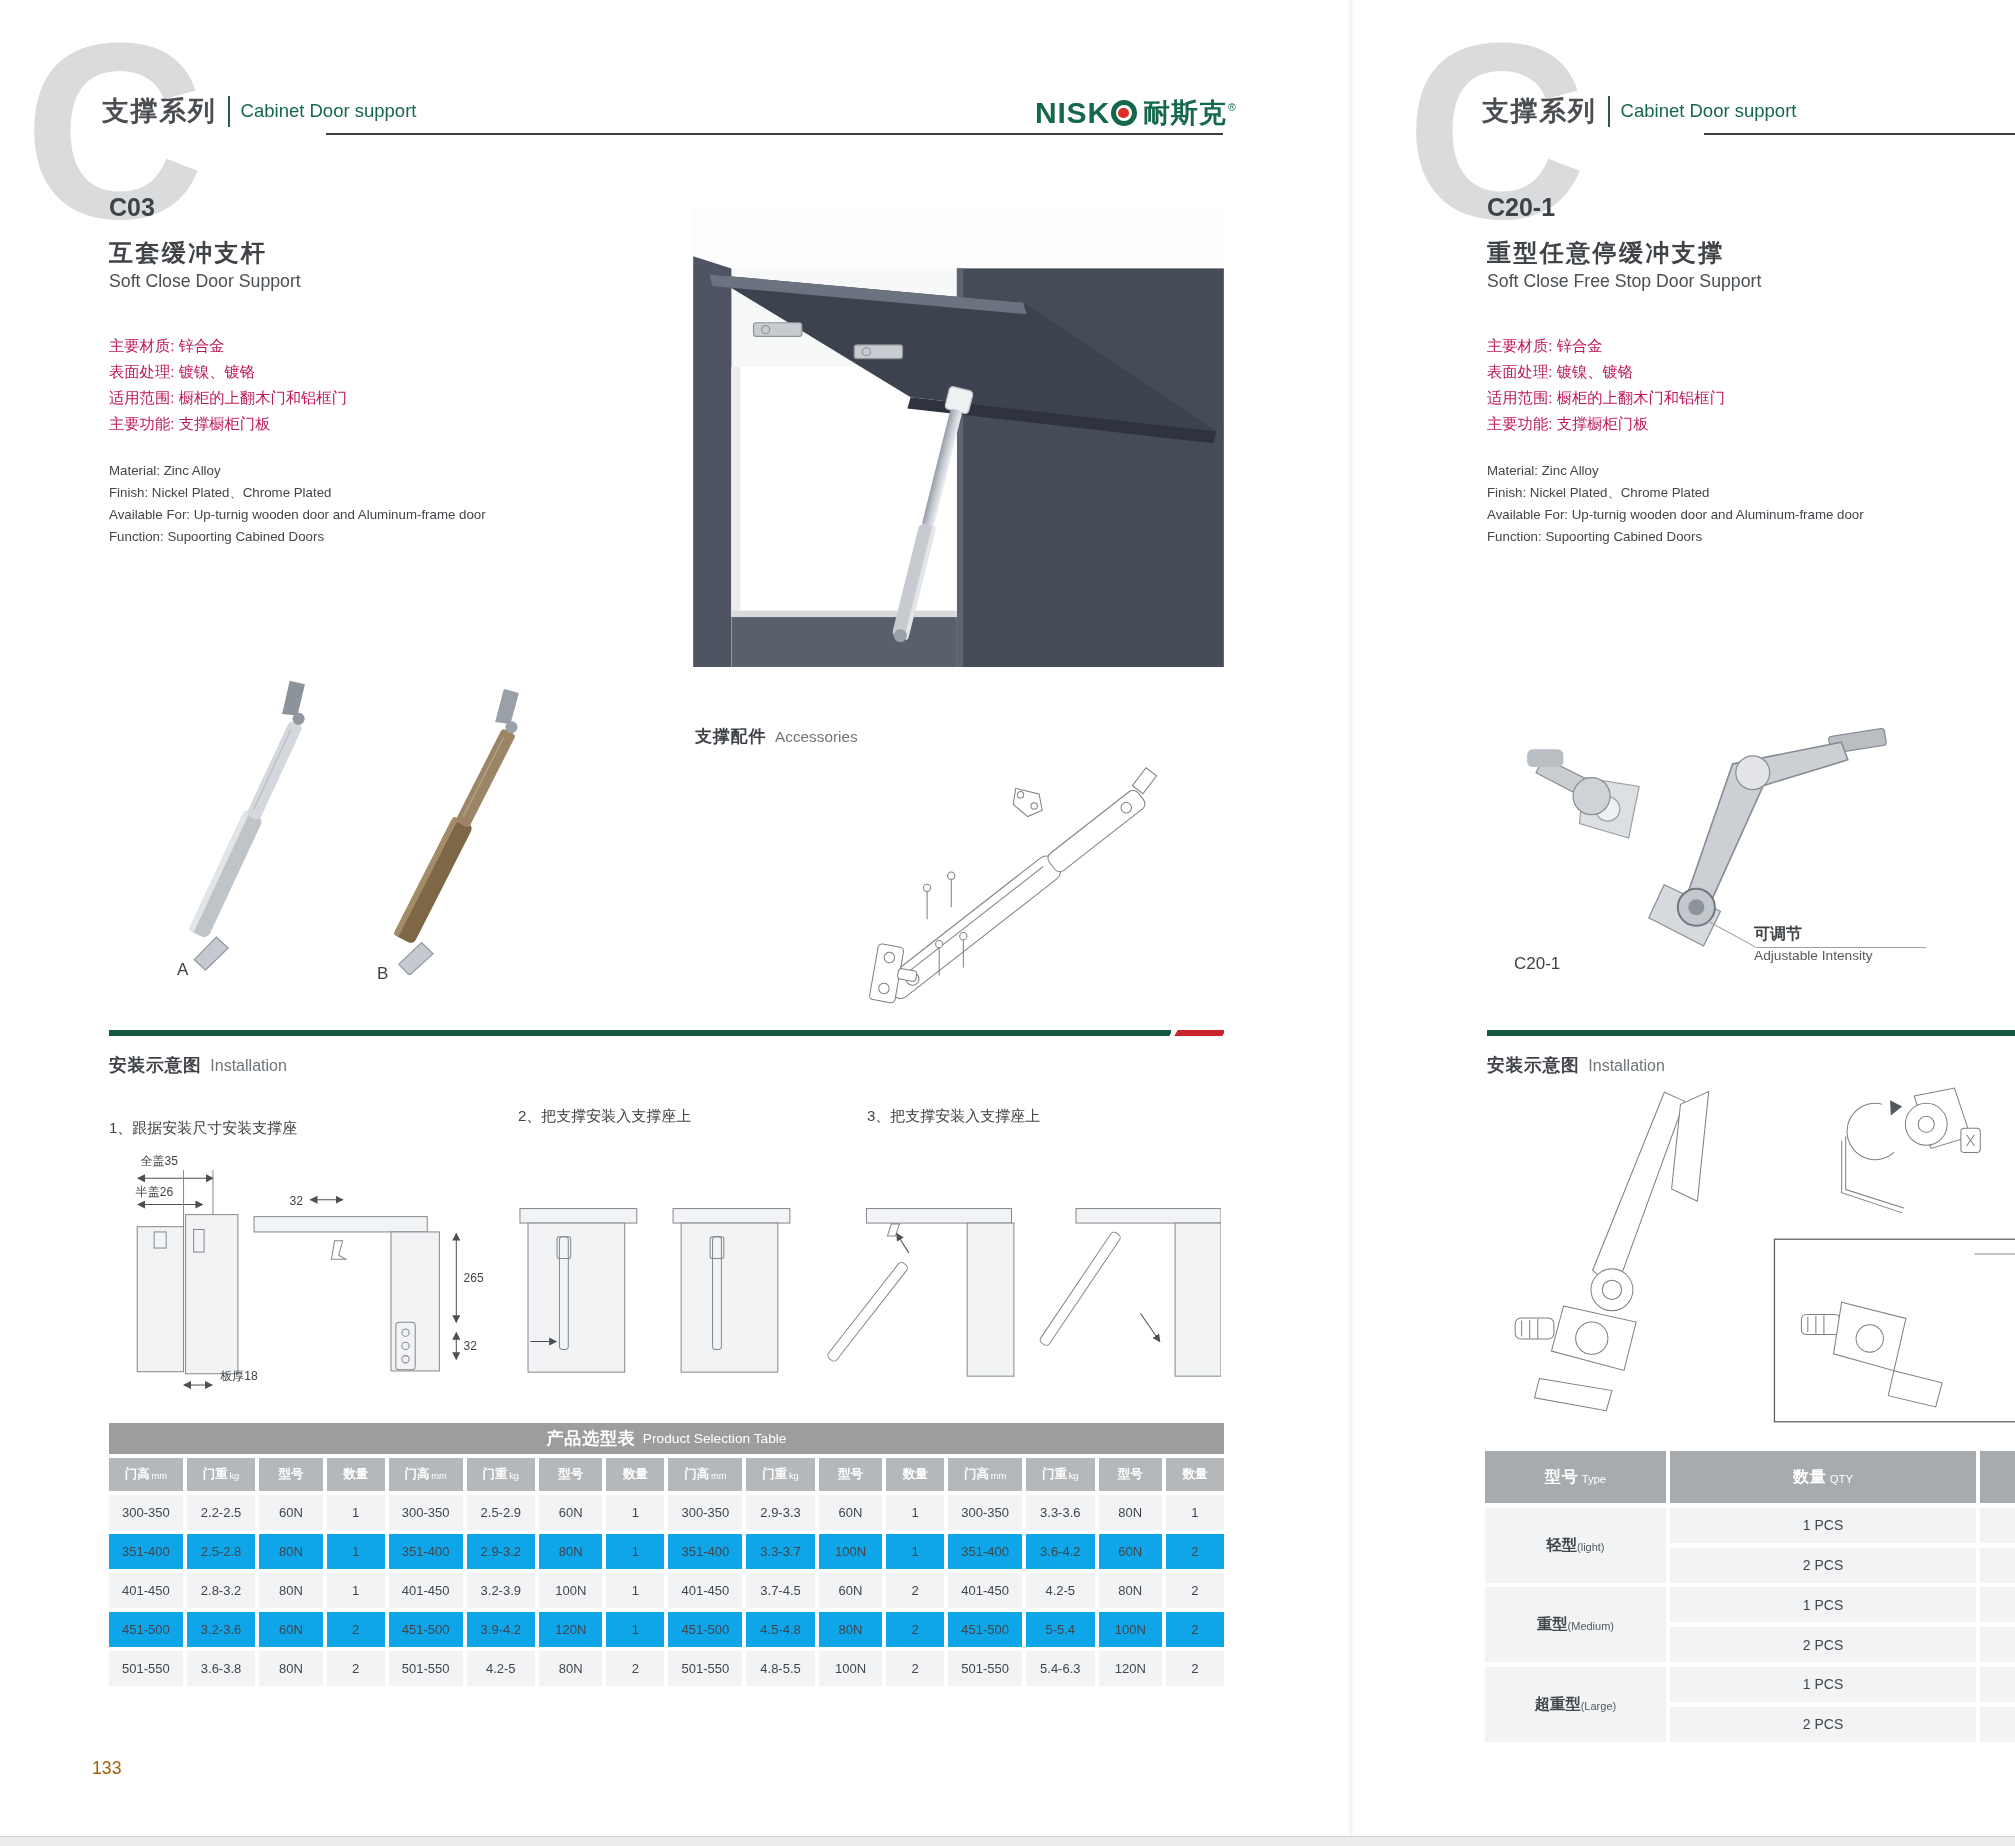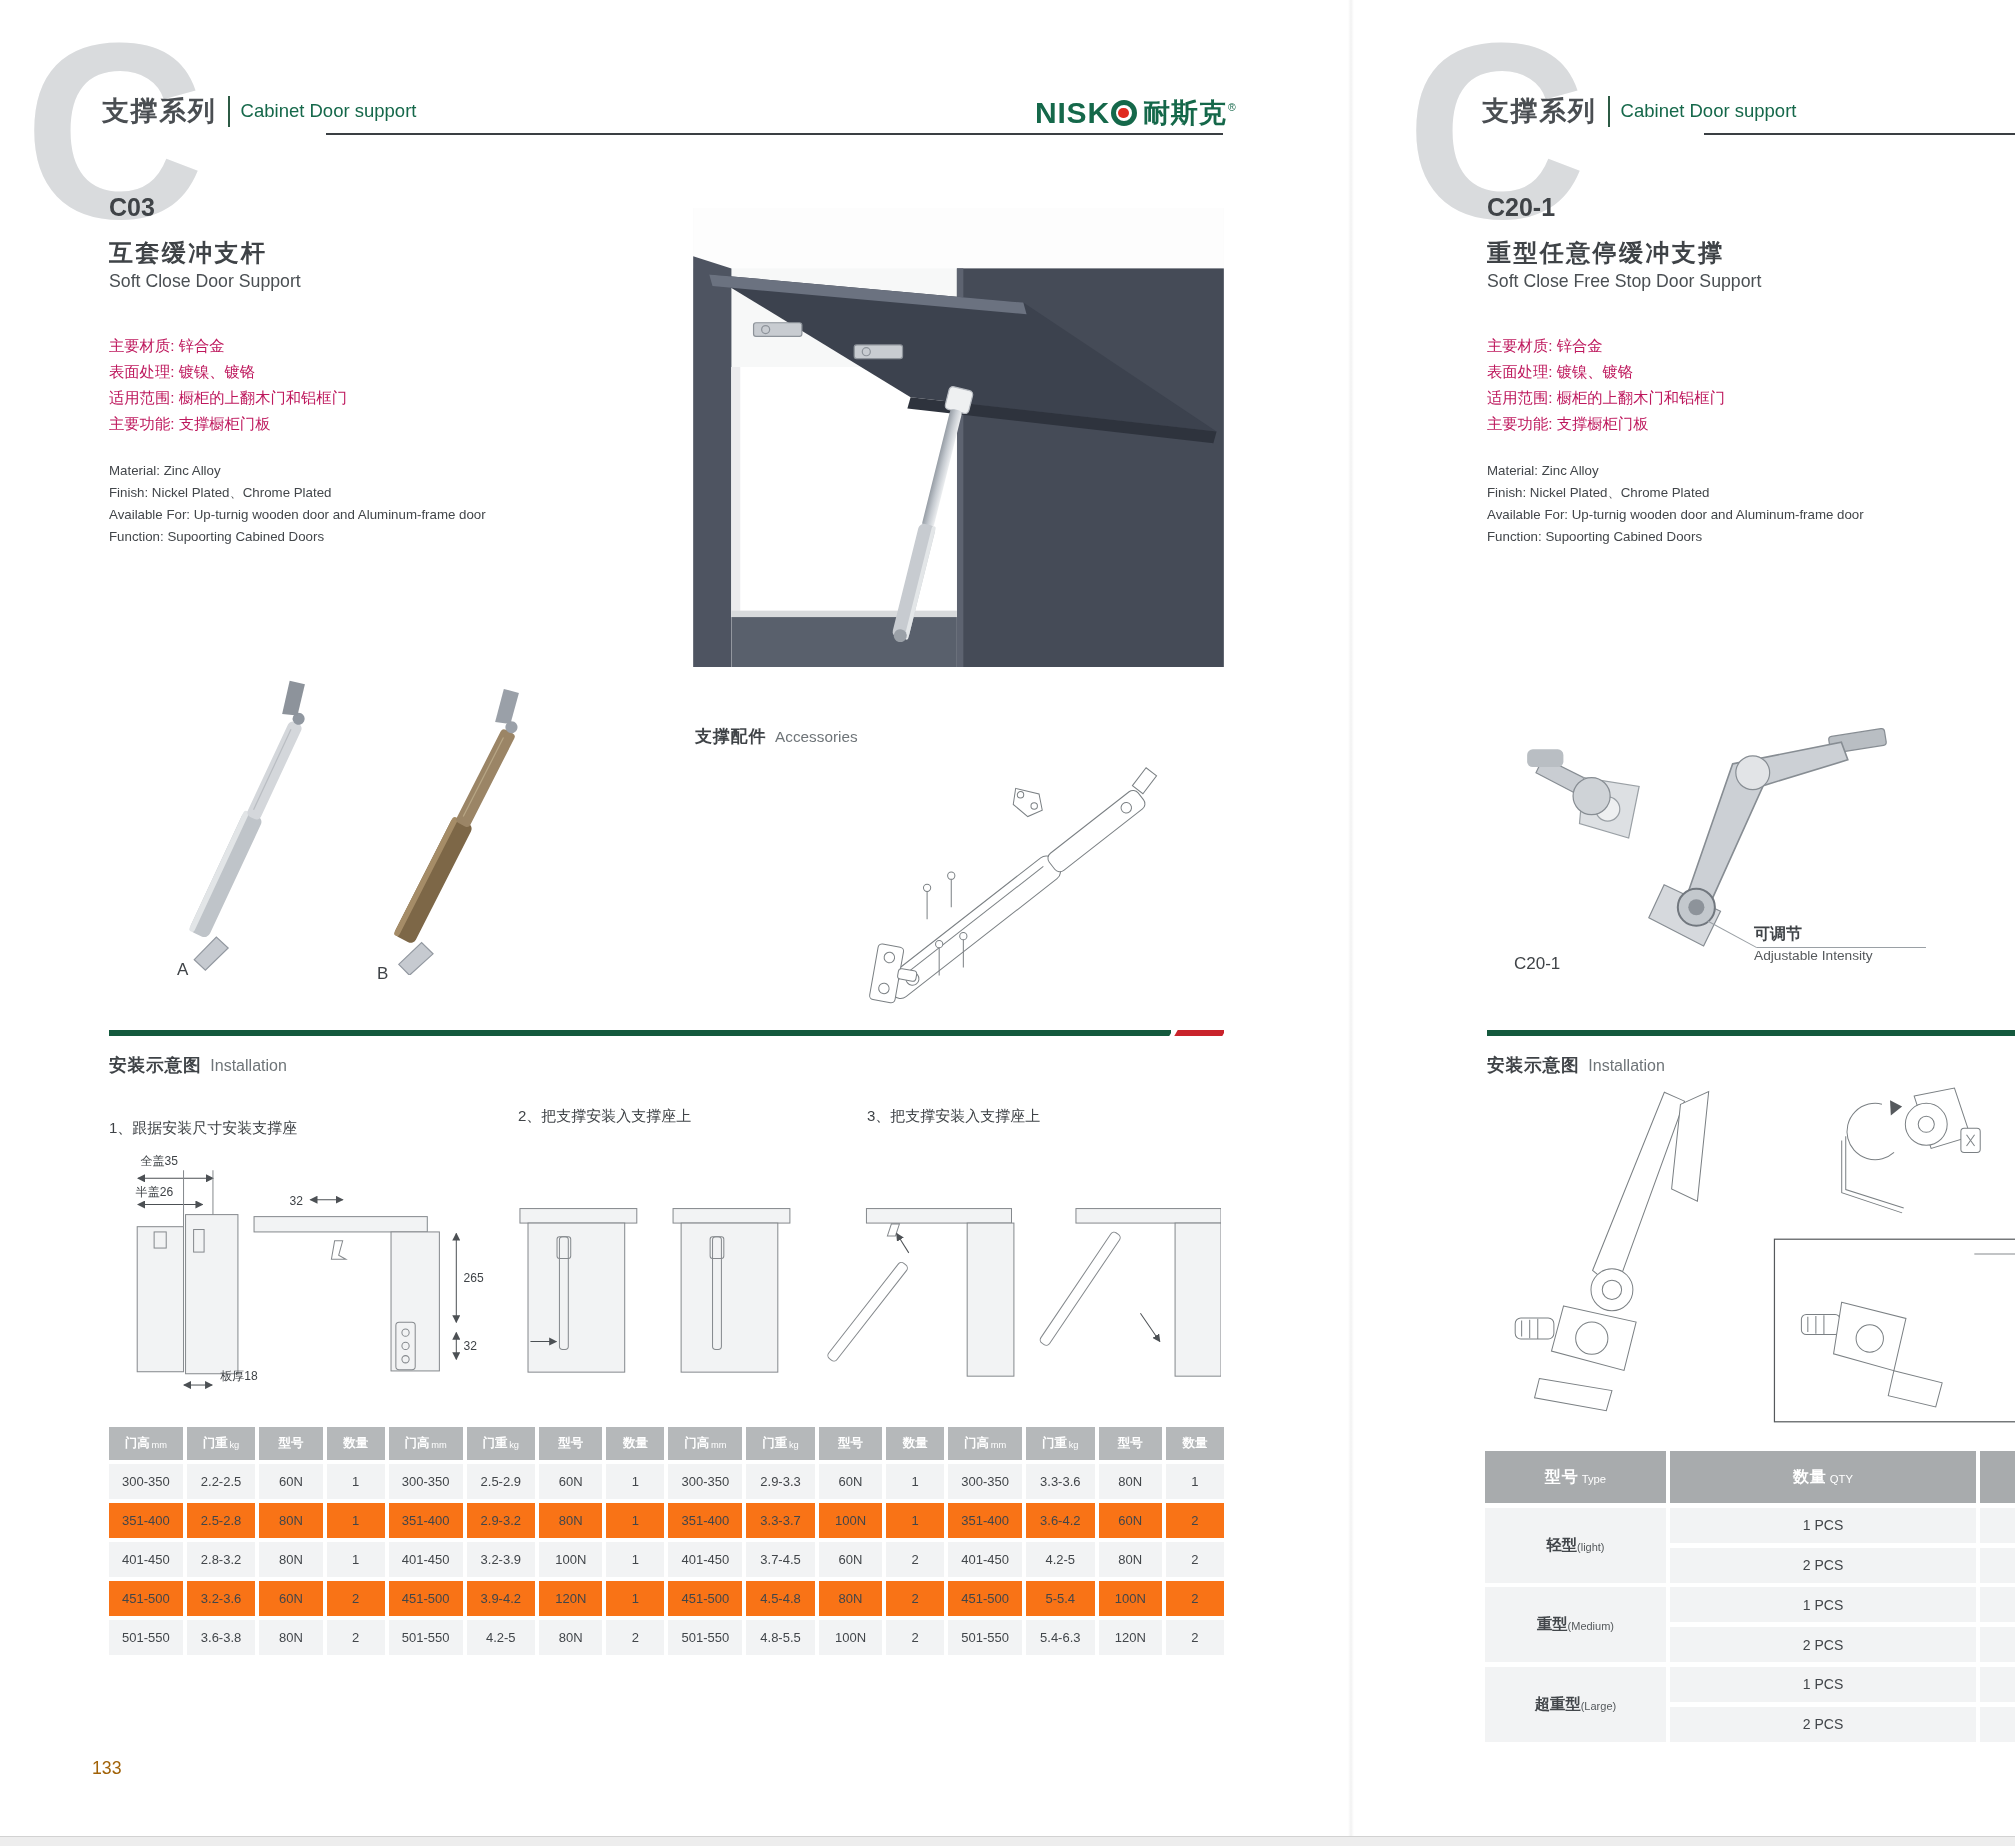--- a/index.html
+++ b/index.html
@@ -45,21 +45,21 @@
   .ltitle .en{font-size:13.7px;}
   .lgroups{display:grid;grid-template-columns:repeat(4,1fr);gap:0 4px;height:33px;margin-top:4px;}
   .gcell{background:#b5b8ba;color:#fff;font-size:15.3px;display:flex;align-items:center;justify-content:center;letter-spacing:0.8px;}
   .lcols,.lrow{display:grid;grid-template-columns:repeat(4,1.27fr 1.18fr 1.09fr 1fr);gap:0 4px;margin-top:4px;}
   .lcols{height:33px;}
   .hcell{background:#b5b8ba;color:#fff;display:flex;align-items:center;justify-content:center;}
   .hcell b{font-size:12.5px;font-weight:bold;}
   .hcell small{font-size:9.3px;margin-left:1.6px;margin-top:3.2px;}
   .lrow{height:35px;}
   .dcell{background:#f2f3f4;display:flex;align-items:center;justify-content:center;font-size:13px;color:#42464a;}
-  .lrow.alt .dcell{background:#f97316;}
+  .lrow.alt .dcell{background:#0ea5e9;}
   
   .rhead{display:grid;grid-template-columns:181px 306px 339px 278px;gap:0 4px;height:52px;}
   .rhcell{background:#a8abad;color:#fff;display:flex;align-items:center;justify-content:center;}
   .rhcell b{font-size:16px;font-weight:bold;letter-spacing:0.8px;}
   .rhcell small{font-size:11.3px;margin-left:3.2px;margin-top:4px;}
   #r-grid{display:grid;grid-template-columns:181px 306px 339px 278px;grid-template-rows:repeat(6,35px);gap:4.8px 4px;margin-top:4.8px;}
   .rtype{background:#f2f3f4;display:flex;align-items:center;justify-content:center;}
   .rtype b{font-size:15.3px;font-weight:bold;color:#42464a;}
   .rtype small{font-size:11px;color:#55595c;margin-top:3.2px;}
   .rcell{background:#f2f3f4;display:flex;align-items:center;justify-content:center;font-size:14px;color:#42464a;}
@@ -287,20 +287,24 @@
       <rect class="panel" x="2400" y="170" width="360" height="36"></rect>
       <rect class="panel" x="2646" y="206" width="114" height="380"></rect>
       <g transform="translate(2492,225) rotate(34)">
           <rect class="thin" x="0" y="0" width="26" height="330" rx="10"></rect>
         </g>
       <line class="dim" x1="2560" y1="430" x2="2608" y2="500" marker-end="url(#mA1)"></line>
     </g>
   </svg>
 
   <div class="abs ltable" style="left:109px;top:1423px;">
+    <div class="ltitle">
+      <span class="zh">产品选型表</span>
+      <span class="en">Product Selection Table</span>
+    </div>
     <div class="lcols" id="l-cols">
         <div class="hcell">
           <b>门高</b>
           <small>mm</small>
         </div>
         <div class="hcell">
           <b>门重</b>
           <small>kg</small>
         </div>
         <div class="hcell">

